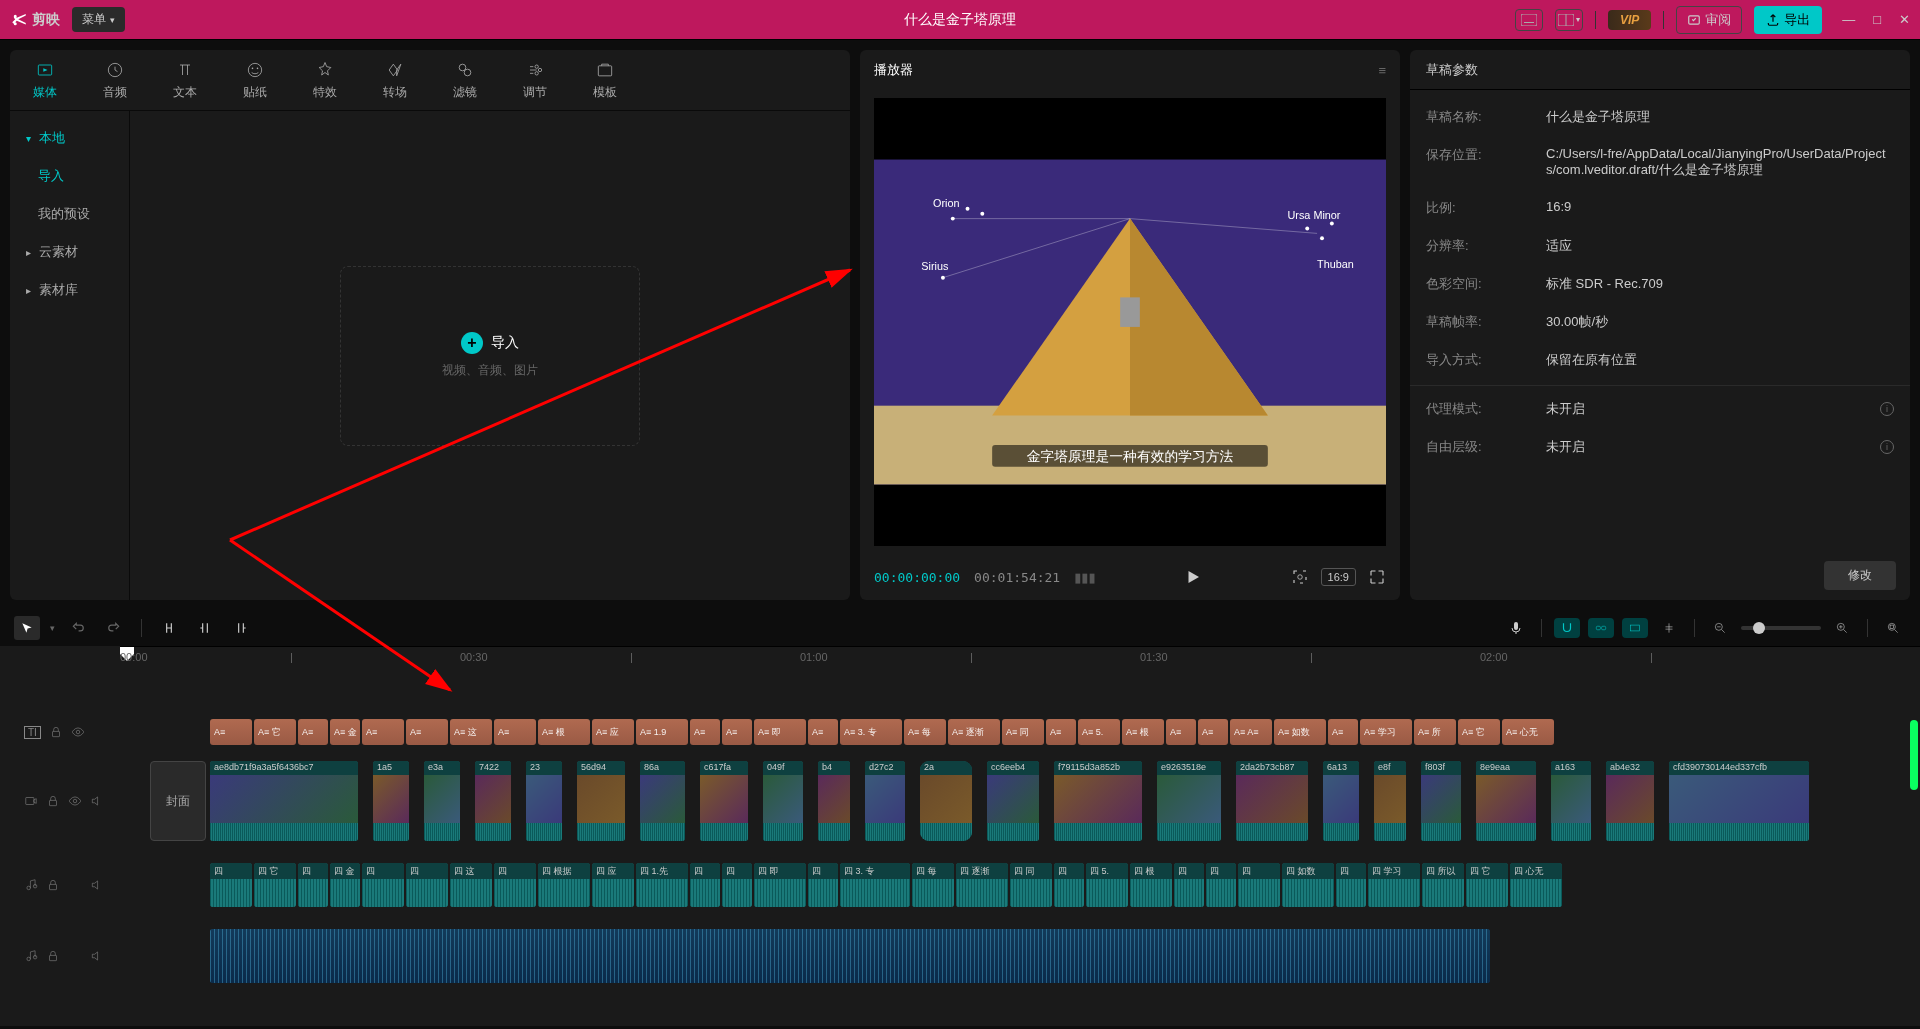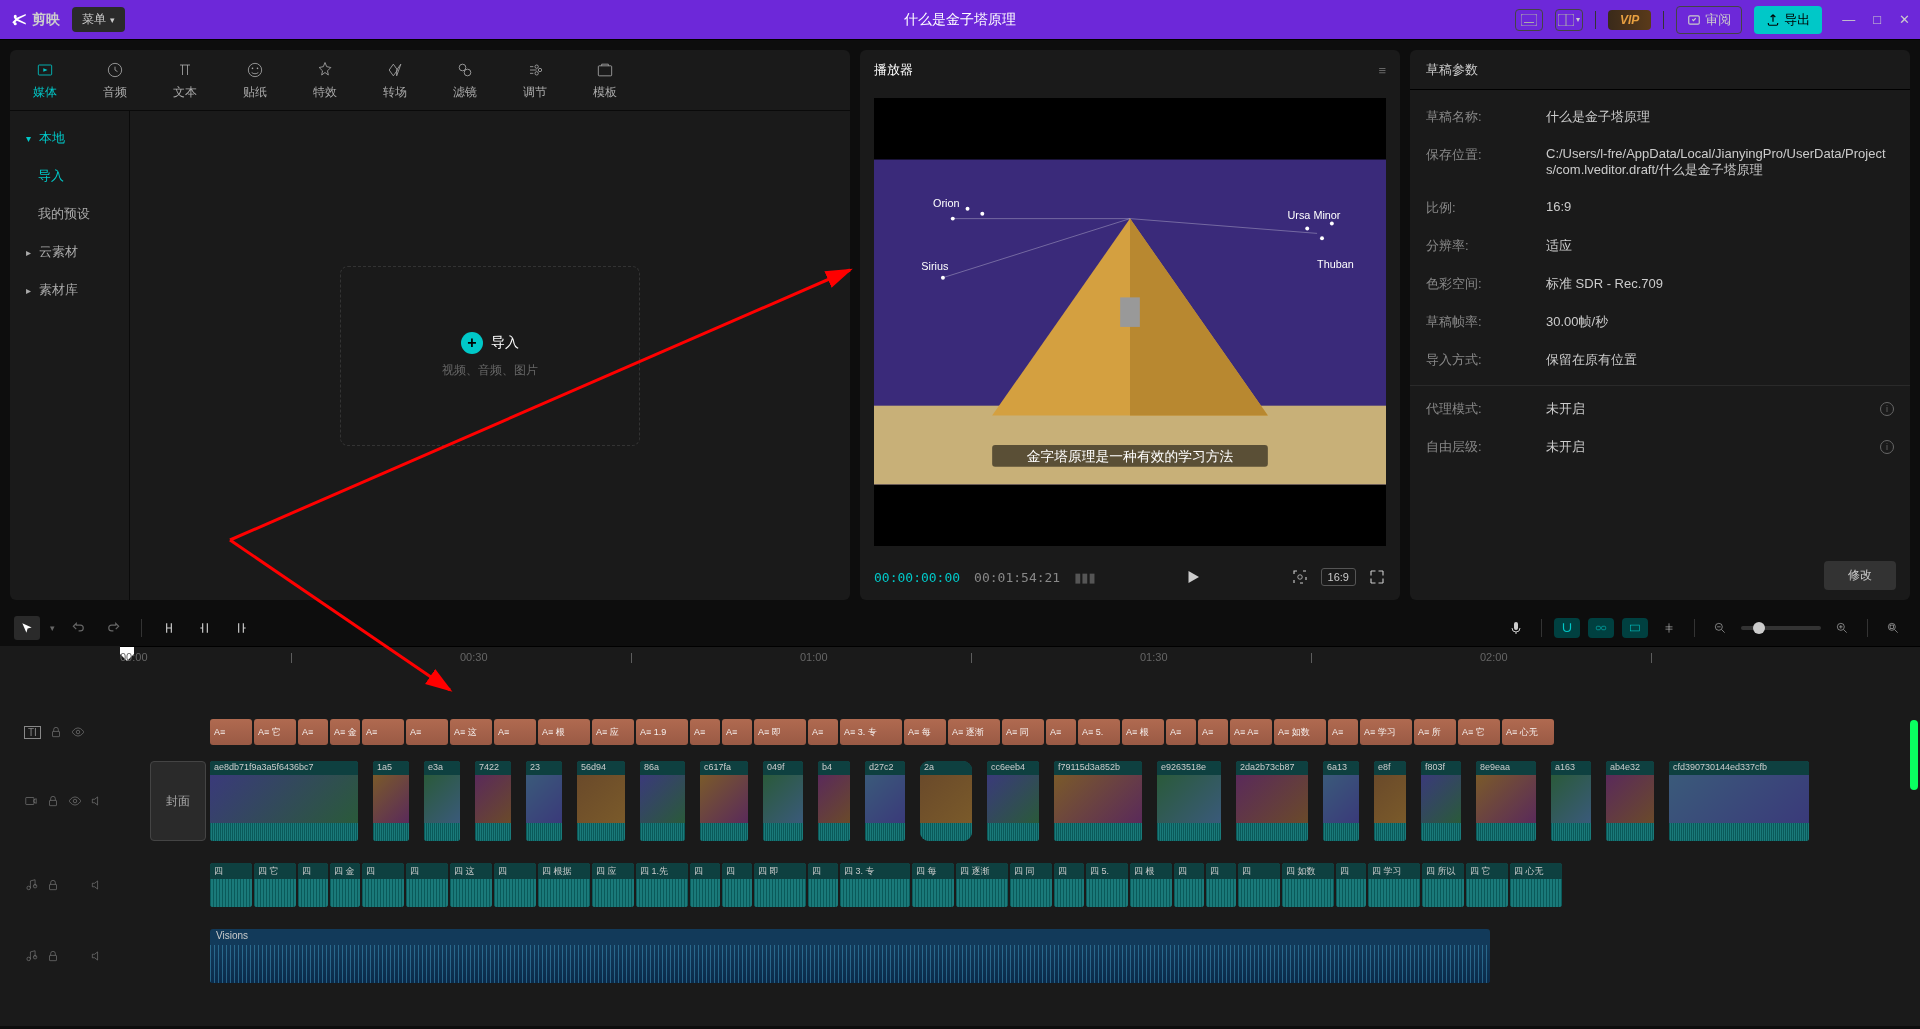--- a/index.html
+++ b/index.html
@@ -1,19 +1,19 @@
 <!DOCTYPE html>
 <html><head>
 <meta charset="utf-8">
 <style>
 * { margin:0; padding:0; box-sizing:border-box; font-family:"Microsoft YaHei",sans-serif; }
 body { background:#0d0d0d; color:#ccc; width:1920px; height:1029px; overflow:hidden; font-size:13px; position:relative; }
 
 
-.titlebar { height:40px; background:#6d28d9; display:flex; align-items:center; padding:0 10px; border-bottom:1px solid #000; }
+.titlebar { height:40px; background:#be185d; display:flex; align-items:center; padding:0 10px; border-bottom:1px solid #000; }
 .logo { display:flex; align-items:center; gap:4px; font-weight:bold; font-size:14px; }
 .logo svg { width:18px; height:18px; }
 .menu-btn { background:#2a2a2a; border-radius:4px; padding:4px 10px; margin-left:12px; display:flex; align-items:center; gap:4px; font-size:12px; cursor:pointer; }
 .title-center { position:absolute; left:50%; transform:translateX(-50%); font-size:14px; color:#fff; }
 .title-right { margin-left:auto; display:flex; align-items:center; gap:12px; }
 .tr-iconbtn { width:28px; height:22px; border:1px solid #444; border-radius:4px; display:flex; align-items:center; justify-content:center; cursor:pointer; }
 .vip { background:linear-gradient(90deg,#3a2a1a,#5a3a1a); color:#e8a040; font-weight:bold; font-style:italic; padding:3px 12px; border-radius:4px; font-size:12px; }
 .review { border:1px solid #444; border-radius:4px; padding:4px 10px; display:flex; align-items:center; gap:4px; cursor:pointer; }
 .export { background:#00c8c8; color:#000; border-radius:4px; padding:5px 12px; display:flex; align-items:center; gap:4px; font-weight:500; cursor:pointer; }
 .winctl { display:flex; gap:18px; margin-left:8px; }
@@ -883,21 +883,20 @@
             <path d="M8 11V8a4 4 0 018 0v3" fill="none" stroke="#888"></path>
           </svg>
         <span style="width:14px"></span>
         <svg class="ico muteicon" viewBox="0 0 24 24">
             <path d="M4 9v6h4l5 4V5L8 9H4z" fill="none" stroke="#888"></path>
           </svg>
       </div>
       <div style="width:60px"></div>
       <div class="track-lane">
         <div class="musicclip">
-          <div class="mhead">Visions</div>
           <div class="mwave"></div>
         </div>
       </div>
     </div>
 
   </div>
 </div>
 
 <div class="side-scrollbar" style="top:720px;height:70px"></div>
 

